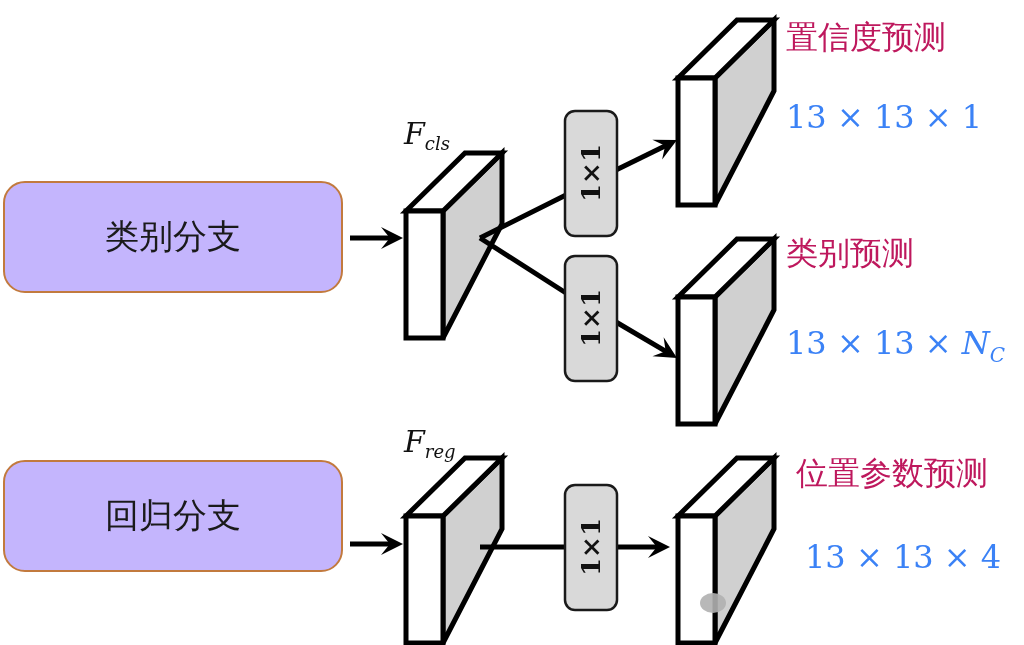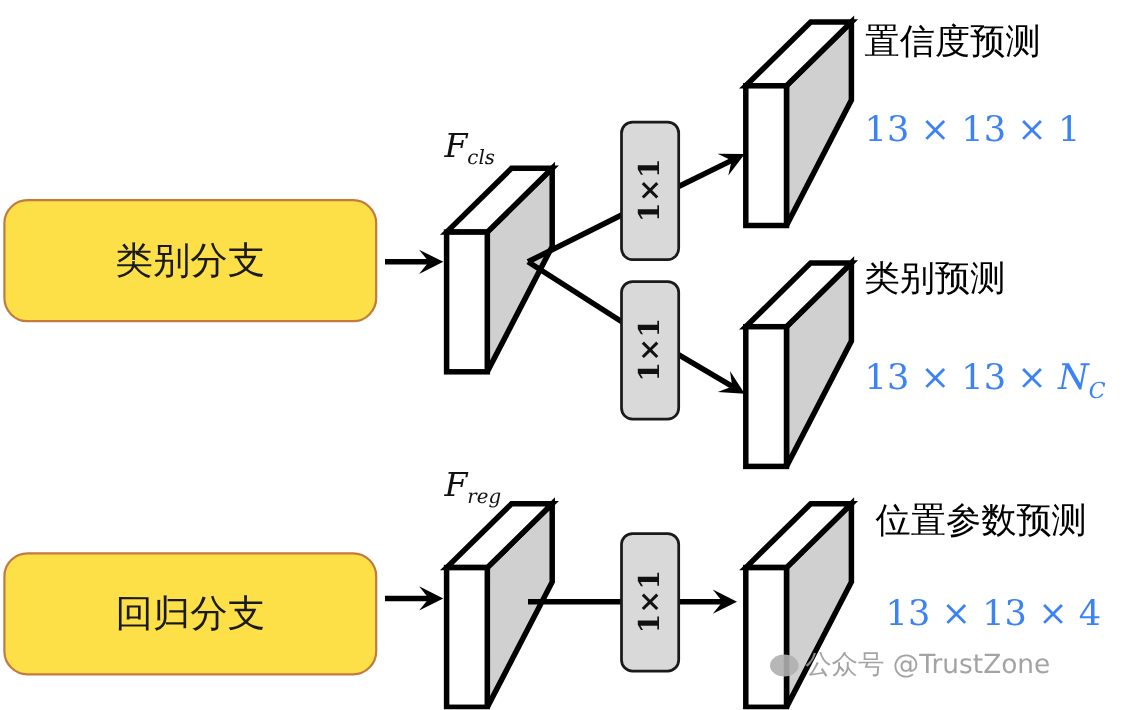--- a/index.html
+++ b/index.html
@@ -1,39 +1,39 @@
 <!DOCTYPE html>
 <html><head>
 <meta charset="utf-8">
 <style>
   html, body { margin: 0; padding: 0; background: #ffffff; }
   body { width: 1024px; height: 645px; position: relative; overflow: hidden; font-family: "DejaVu Sans", sans-serif; }
   .branch-box {
     position: absolute; left: 3px; width: 340px; height: 112px;
-    background: #fde047; border: 2px solid #C27A3E; border-radius: 22px;
+    background: #c4b5fd; border: 2px solid #C27A3E; border-radius: 22px;
     display: flex; align-items: center; justify-content: center;
     font-size: 34px; color: #1a1a1a; box-sizing: border-box;
   }
   svg#diagram { position: absolute; left: 0; top: 0; }
-  .cn-label { position: absolute; font-size: 32px; color: #000000; white-space: nowrap; font-family: Liberation Mono, monospace; }
+  .cn-label { position: absolute; font-size: 32px; color: #be185d; white-space: nowrap; font-family: Liberation Mono, monospace; }
   .dim-label { position: absolute; font-size: 32px; color: #3b82f6; white-space: nowrap; font-family: "DejaVu Serif", serif; }
   .feat-label { position: absolute; font-size: 30px; color: #111; font-style: italic; font-family: "DejaVu Serif", serif; white-space: nowrap; }
   .feat-label sub { font-size: 18px; vertical-align: -6px; }
   .dim-label sub { font-size: 20px; font-style: italic; vertical-align: -8px; }
   .italic { font-style: italic; }
   .watermark { position: absolute; left: 700px; top: 588px; font-size: 24px; color: #9a9a9a; white-space: nowrap; opacity: 0.9; }
   .wm-icon { display: inline-block; width: 26px; height: 20px; border-radius: 50%; background: #b0b0b0; vertical-align: middle; margin-right: 6px; }
 </style>
 </head>
 <body>
 
 <div class="branch-box" style="top:181px;">
   <span>类别分支</span>
 </div>
-<div class="branch-box" style="top:502px;">
+<div class="branch-box" style="top:460px;">
   <span>回归分支</span>
 </div>
 
 <svg id="diagram" width="1024" height="645">
   <defs>
     <marker id="arrowhead" markerWidth="10" markerHeight="10" refX="8" refY="5" orient="auto" markerUnits="userSpaceOnUse" viewBox="0 0 10 10">
     </marker>
   </defs>
   <g id="shapes">
       <line x1="350" y1="238" x2="393" y2="238" stroke="#000000" stroke-width="5"></line>
@@ -78,13 +78,13 @@
 
 <div class="cn-label" style="left:786px; top:16px;">置信度预测</div>
 <div class="dim-label" style="left:786px; top:98px;">13 × 13 × 1</div>
 
 <div class="cn-label" style="left:786px; top:232px;text-align:center;">类别预测</div>
 <div class="dim-label" style="left:786px; top:324px;"><span>13 × 13 × </span><span class="italic">N</span><sub>C</sub></div>
 
 <div class="cn-label" style="left:796px; top:452px;">位置参数预测</div>
 <div class="dim-label" style="left:805px; top:538px;">13 × 13 × 4</div>
 
-<div class="watermark"><span class="wm-icon"></span><span>公众号 @TrustZone</span></div>
+<div class="watermark"><span class="wm-icon"></span></div>
 
 </body></html>

